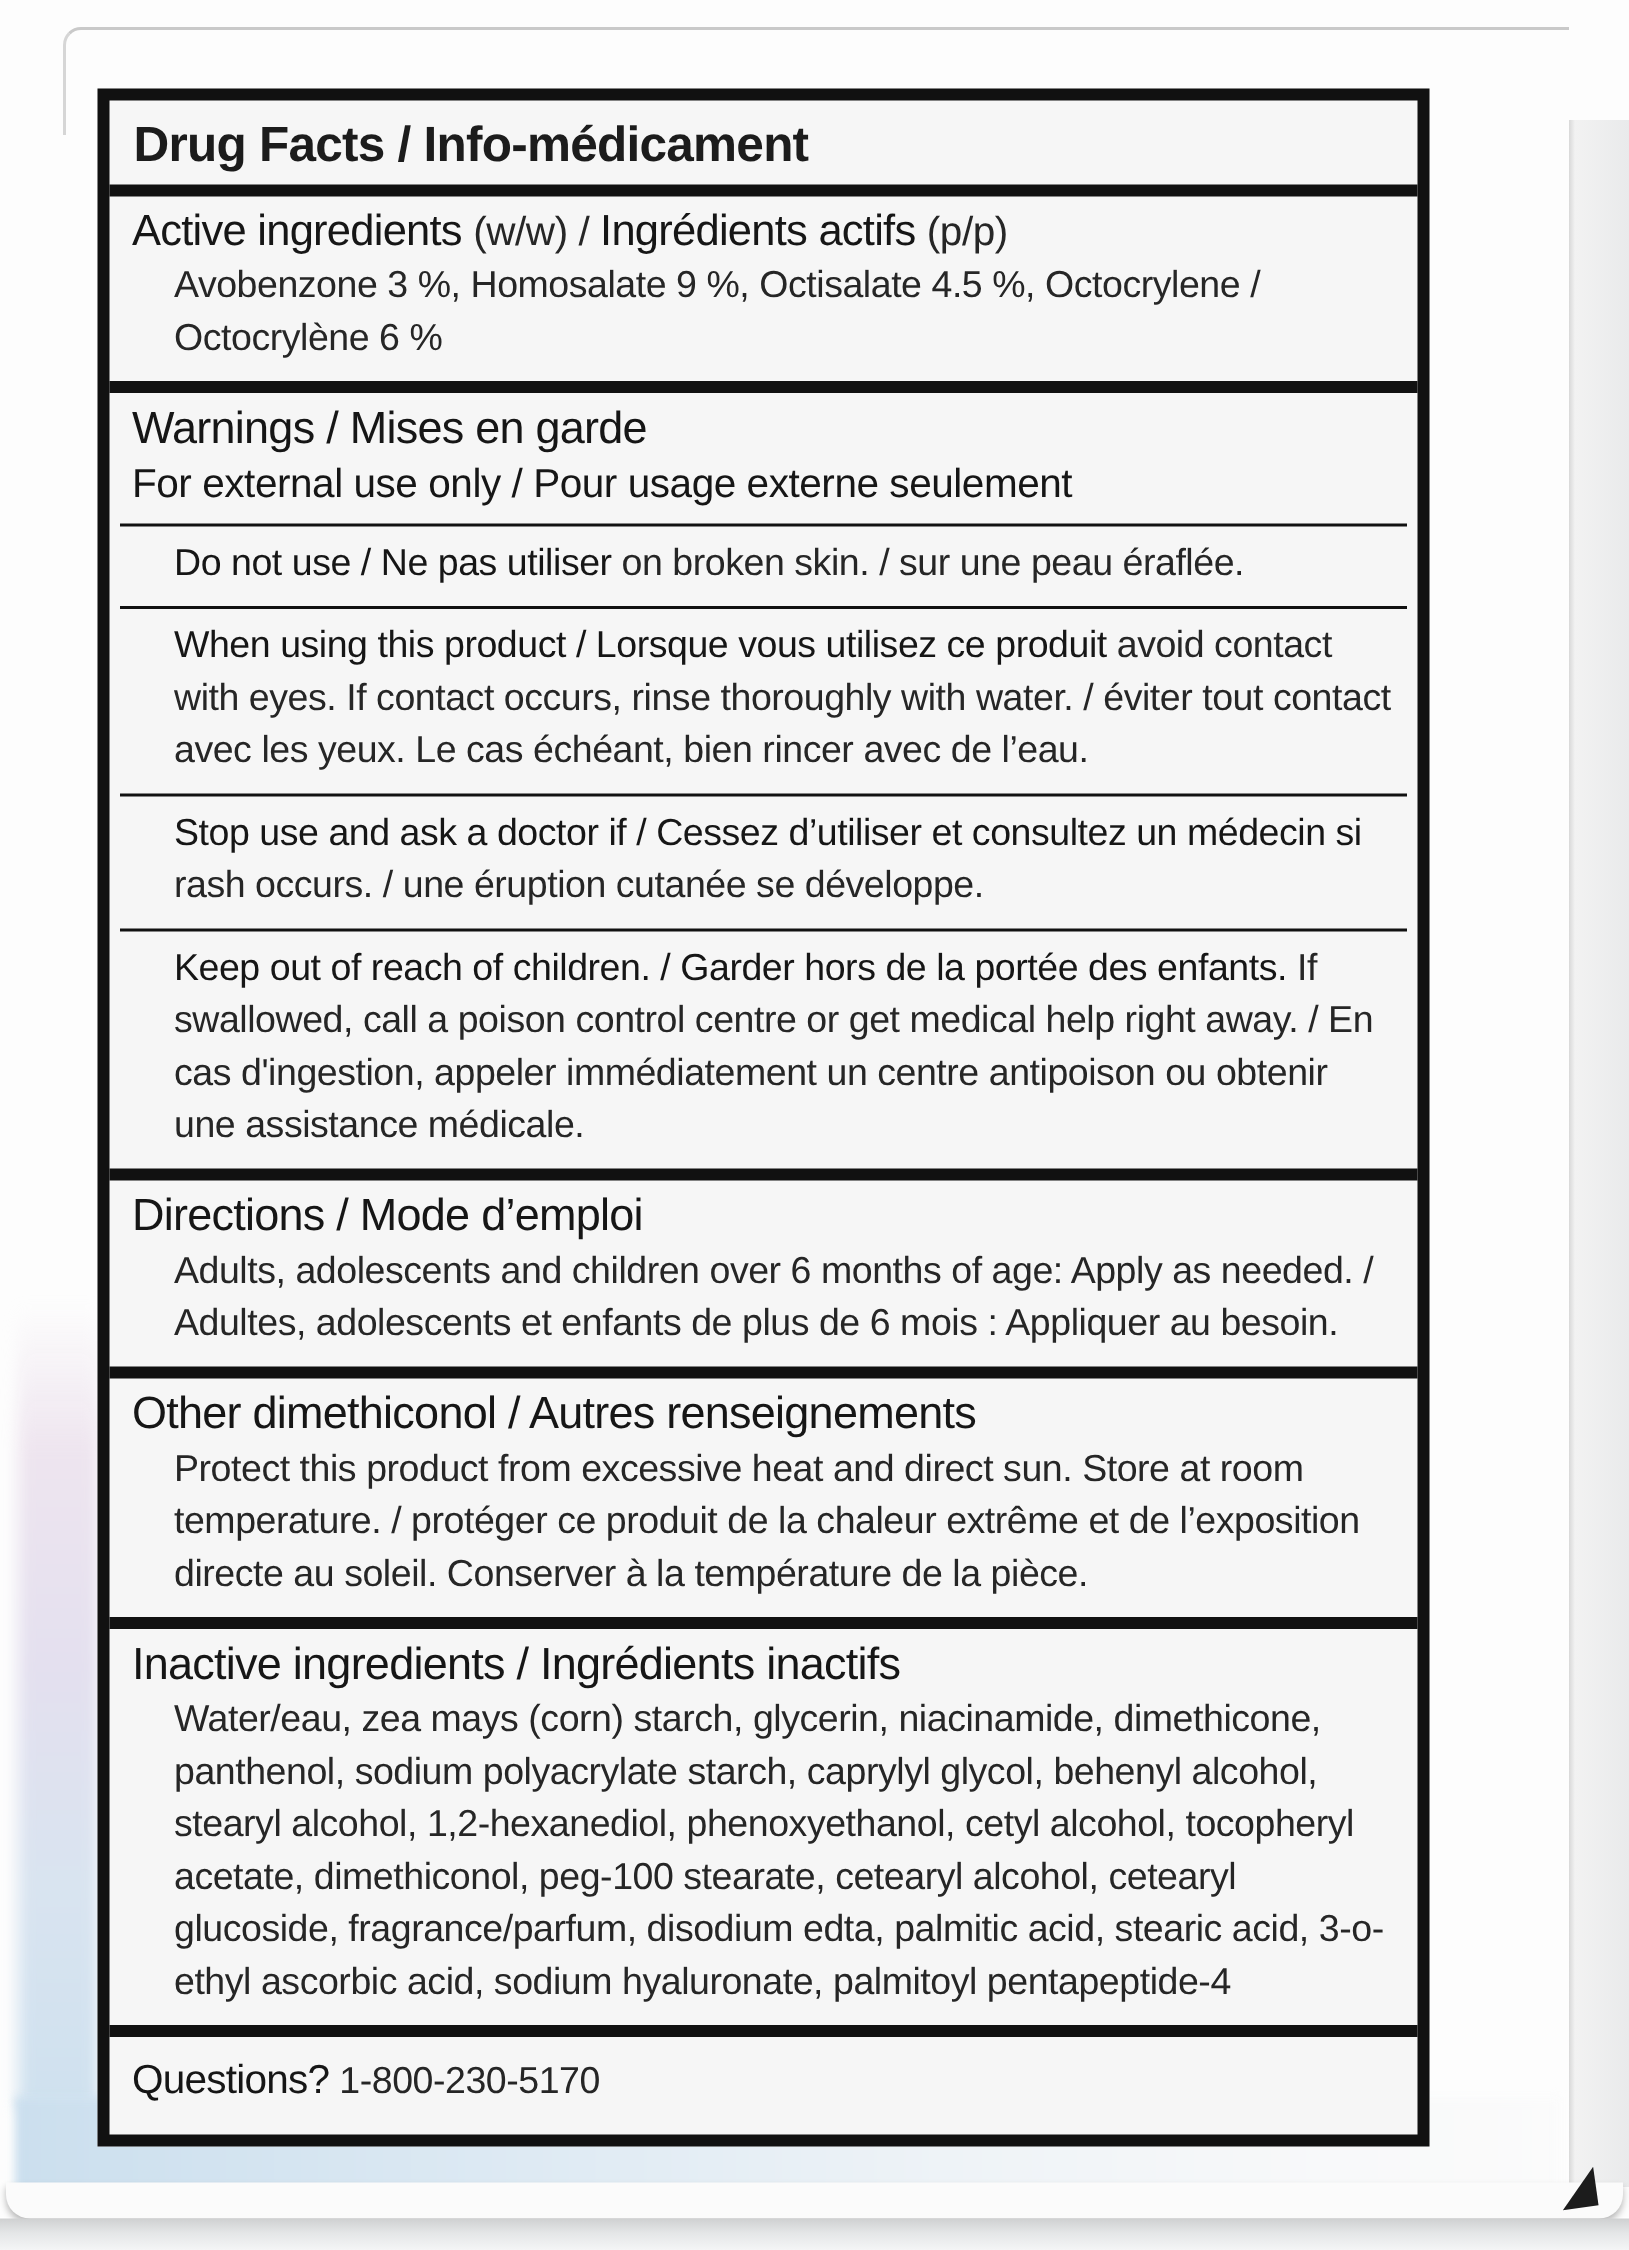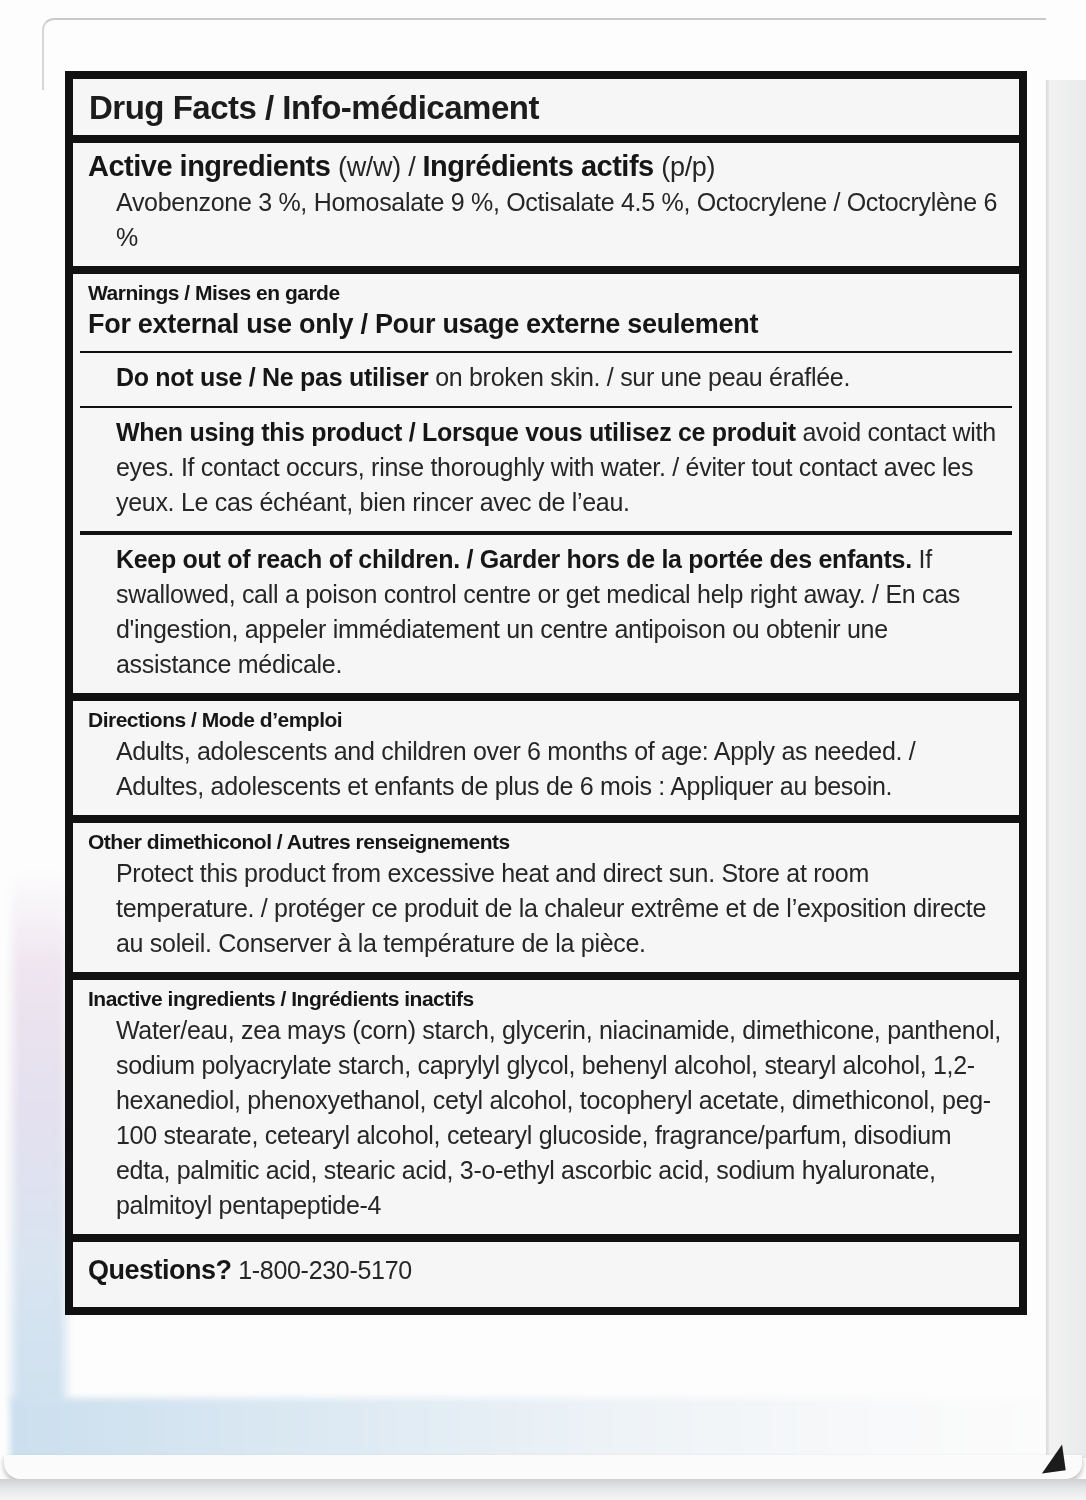--- a/index.html
+++ b/index.html
@@ -47,38 +47,38 @@
   }
   .corner-wedge {
     position: absolute; left: 1040px; top: 1446px;
     width: 0; height: 0;
     border-left: 24px solid transparent;
     border-bottom: 26px solid #1c1c1c;
     transform: rotate(-8deg);
   }
   
   .dft {
-    position: absolute; left: 65px; top: 71px; width: 962px;
+    position: absolute; left: 65px; top: 59px; width: 888px;
     box-sizing: border-box;
     border: 8px solid #111;
     background: #f6f6f6;
     color: #1c1c1c;
   }
   .dft-title {
     padding: 10px 16px 8px 16px;
   }
   .dft-title span {
     font-size: 33px; font-weight: bold; letter-spacing: -0.5px;
   }
   .rule.thick { height: 8px; background: #111; }
   .rule.thin  { height: 2px; background: #111; margin: 0 7px; }
   .sec { padding: 7px 15px 11px 15px; }
   .sec p { margin: 0; letter-spacing: -0.3px; color: #262626; }
-  .sec p.heading { font-size: 21px; font-weight: bold; letter-spacing: -0.5px; color: #161616; margin-bottom: 2px; }
-  .sec p.heading .b, .sec .b { font-weight: bold; color: #161616; }
+  .sec p.heading { font-size: 30px; font-weight: bold; letter-spacing: -0.5px; color: #161616; margin-bottom: 2px; }
+  .sec p.heading .b, .sec .b { font-weight: normal; color: #161616; }
   .sec p.heading-inline { font-size: 27px; margin-bottom: 2px; }
   .sec p.heading-inline .b { font-size: 29px; letter-spacing: -0.5px; }
   .sec p.subheading { font-size: 27px; font-weight: bold; color: #161616; margin-top: 4px; }
   .sec p.body { font-size: 25px; line-height: 1.4; margin-left: 28px; }
   .sec p.questions { font-size: 25px; padding: 6px 0 10px 0; }
   .sec p.questions .b { font-size: 27px; letter-spacing: -0.5px; }
 </style>
 </head>
 <body>
 
@@ -106,20 +106,23 @@
       </div>
       <div class="rule thin"></div>
       <div class="sec">
         <p class="body"><span class="b">Do not use / Ne pas utiliser</span><span> on broken skin. / sur une peau éraflée.</span></p>
       </div>
       <div class="rule thin"></div>
       <div class="sec">
         <p class="body"><span class="b">When using this product / Lorsque vous utilisez ce produit</span><span> avoid contact with eyes.  If contact occurs, rinse thoroughly with water. / éviter tout contact avec les yeux. Le cas échéant, bien rincer avec de l’eau.</span></p>
       </div>
       <div class="rule thin"></div>
+      <div class="sec">
+        <p class="body"><span class="b">Stop use and ask a doctor if / Cessez d’utiliser et consultez un médecin si</span><span> rash occurs. / une éruption cutanée se développe.</span></p>
+      </div>
       <div class="rule thin"></div>
       <div class="sec">
         <p class="body"><span class="b">Keep out of reach of children. / Garder hors de la portée des enfants.</span><span> If swallowed, call a poison control centre or get medical help right away. / En cas d'ingestion, appeler immédiatement un centre antipoison ou obtenir une assistance médicale.</span></p>
       </div>
       <div class="rule thick"></div>
       <div class="sec">
         <p class="heading"><span class="b">Directions / Mode d’emploi</span></p>
         <p class="body"><span>Adults, adolescents and children over 6 months of age: Apply as needed. / Adultes, adolescents et enfants de plus de 6 mois : Appliquer au besoin.</span></p>
       </div>
       <div class="rule thick"></div>

